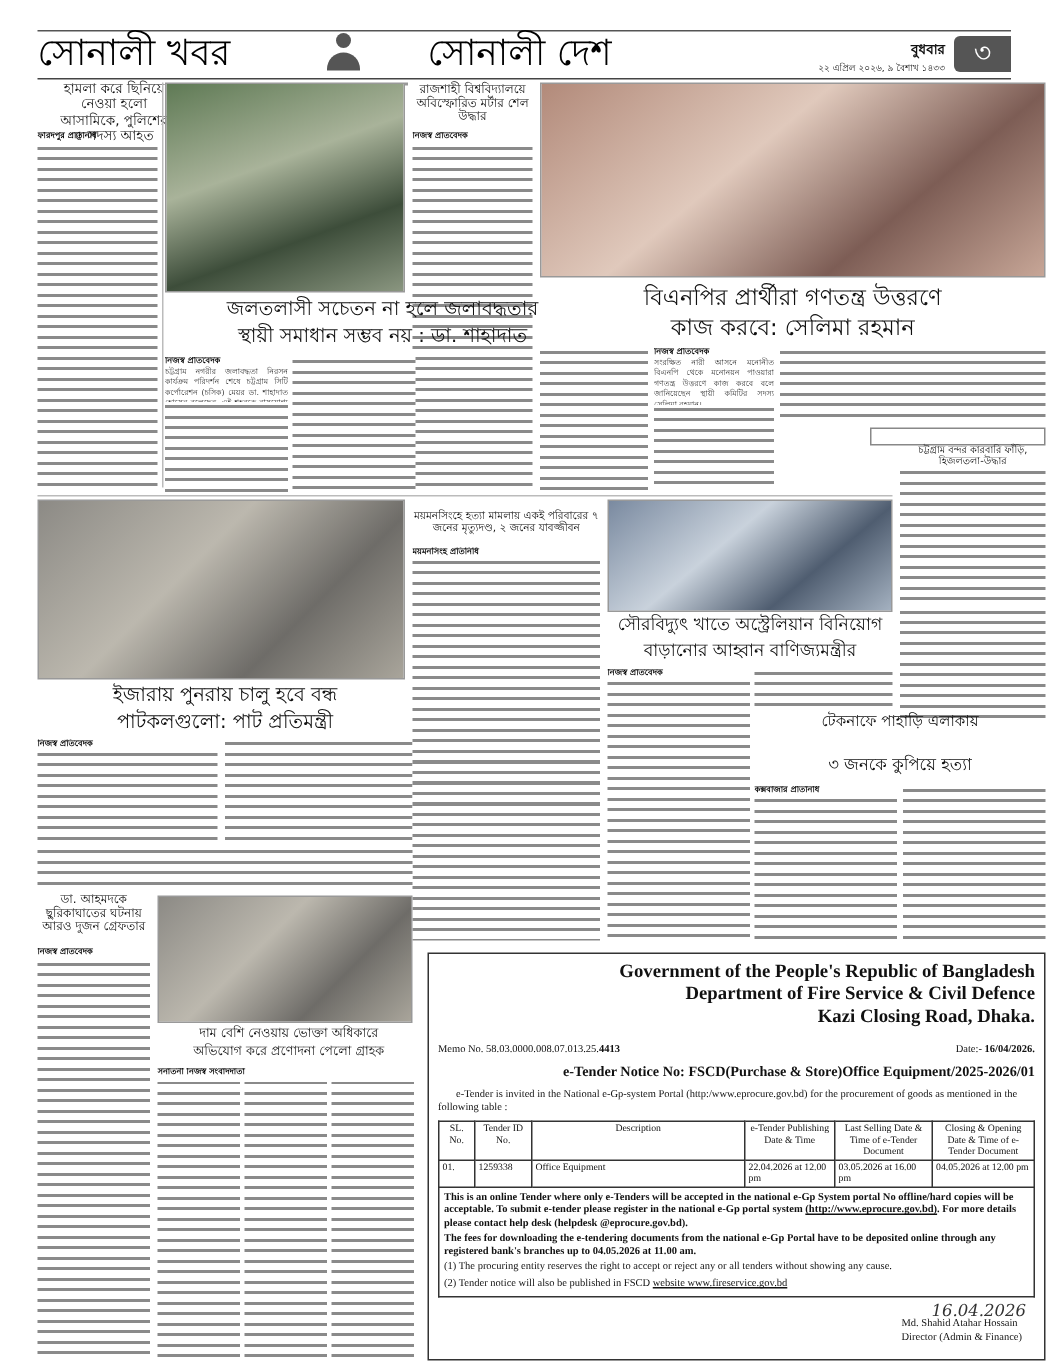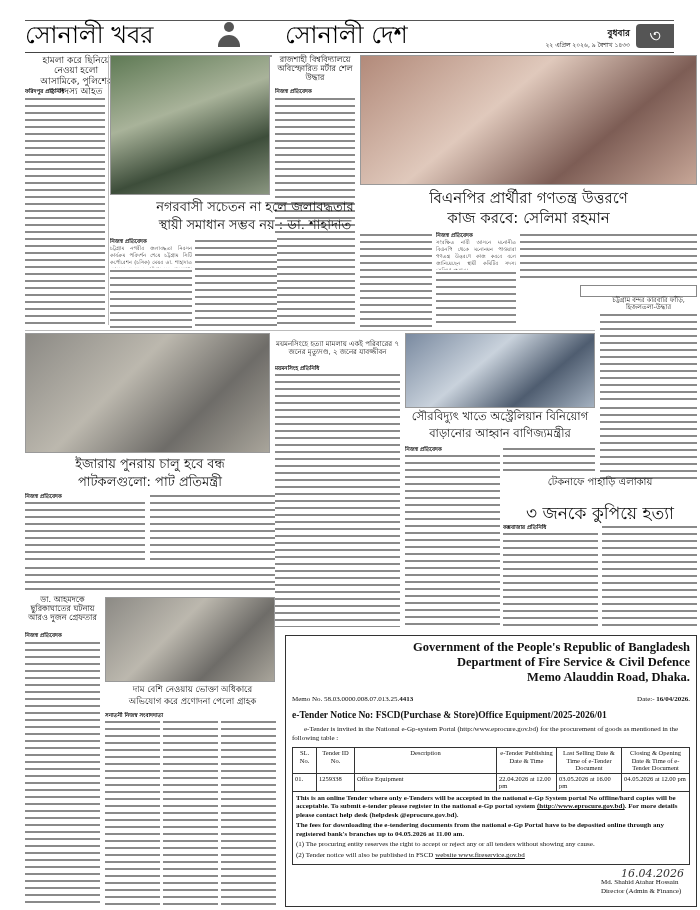--- a/index.html
+++ b/index.html
@@ -20,21 +20,21 @@
 .head{position:absolute;font-family:"DejaVu Sans",sans-serif;text-align:center;line-height:1.15;color:#111}
 .text{position:absolute;overflow:hidden;font-size:5.2px;line-height:7px;color:#333;text-align:justify}
 .text .by{font-weight:bold;display:block;font-size:5.5px;color:#000}
 .textlines{position:absolute;overflow:hidden;background:repeating-linear-gradient(#fff 0 2px,#8a8a8a 2px 4px,#fff 4px 7px)}
 .vrule{position:absolute;width:1px;background:#bbb}
 .hrule{position:absolute;height:1px;background:#bbb}
 .box{position:absolute;border:1px solid #888}
 .notice{position:absolute;left:285px;top:635px;width:412px;height:272px;border:1.5px solid #333;font-family:"Liberation Serif",serif;color:#111;padding:4px 6px}
 .notice .t1,.notice .t2,.notice .t3{text-align:right;font-weight:bold;font-size:12.5px;line-height:15px}
 .notice .memo{display:flex;justify-content:space-between;font-size:7px;margin-top:10px}
-.notice .tn{text-align:left;font-weight:bold;font-size:9.5px;margin-top:7px}
+.notice .tn{text-align:right;font-weight:bold;font-size:9.5px;margin-top:7px}
 .notice .intro{font-size:7px;margin-top:5px;text-indent:12px;line-height:9px}
 .notice table{border-collapse:collapse;width:100%;margin-top:4px;font-size:6.5px;line-height:7.5px}
 .notice td,.notice th{border:1px solid #333;padding:1px 2px;font-weight:normal;vertical-align:top;text-align:left}
 .notice th{text-align:center}
 .notice .para{border:1px solid #333;border-top:none;padding:2px 3px;font-size:7px;line-height:8.6px;font-weight:bold}
 .notice .para p{margin-bottom:2px}
 .notice .para .n{font-weight:normal}
 .notice u{text-decoration:underline}
 .sig{position:absolute;right:12px;bottom:10px;text-align:left;font-size:7px;line-height:9px}
 .sig .scrawl{font-family:"DejaVu Serif",serif;font-style:italic;font-size:11px;color:#333;margin-left:20px}
@@ -63,21 +63,21 @@
 
 <div class="photo green" style="left:110px;top:55px;width:160px;height:140px"></div>
 <div class="photo blue" style="left:270px;top:55px;width:0;height:0"></div>
 
 <div class="head" style="left:275px;top:55px;width:80px;font-size:8px">রাজশাহী বিশ্ববিদ্যালয়ে অবিস্ফোরিত মর্টার শেল উদ্ধার</div>
 <div class="text" style="left:275px;top:88px;width:80px">
     <span class="by">নিজস্ব প্রতিবেদক</span>
   </div>
 <div class="textlines" style="left:275px;top:96px;width:80px;height:230px"></div>
 
-<div class="head" style="left:110px;top:200px;width:290px;font-size:13px">নগরবাসী সচেতন না হলে জলাবদ্ধতার</div>
+<div class="head" style="left:110px;top:200px;width:290px;font-size:13px">জলতলাসী সচেতন না হলে জলাবদ্ধতার</div>
 <div class="head" style="left:110px;top:218px;width:290px;font-size:13px">স্থায়ী সমাধান সম্ভব নয় : ডা. শাহাদাত</div>
 <div class="text" style="left:110px;top:238px;width:82px"><span class="by">নিজস্ব প্রতিবেদক</span><span>চট্টগ্রাম নগরীর জলাবদ্ধতা নিরসন কার্যক্রম পরিদর্শন শেষে চট্টগ্রাম সিটি কর্পোরেশন (চসিক) মেয়র ডা. শাহাদাত হোসেন বলেছেন, এই শহরকে বাসযোগ্য রাখতে হবে।</span></div>
 <div class="textlines" style="left:110px;top:268px;width:82px;height:60px"></div>
 <div class="textlines" style="left:195px;top:238px;width:82px;height:90px"></div>
 
 <div class="photo warm" style="left:360px;top:55px;width:337px;height:130px"></div>
 <div class="head" style="left:360px;top:190px;width:337px;font-size:15px">বিএনপির প্রার্থীরা গণতন্ত্র উত্তরণে</div>
 <div class="head" style="left:360px;top:210px;width:337px;font-size:15px">কাজ করবে: সেলিমা রহমান</div>
 <div class="text" style="left:436px;top:232px;width:80px"><span class="by">নিজস্ব প্রতিবেদক</span><span>সংরক্ষিত নারী আসনে মনোনীত বিএনপি থেকে মনোনয়ন পাওয়ারা গণতন্ত্র উত্তরণে কাজ করবে বলে জানিয়েছেন স্থায়ী কমিটির সদস্য সেলিমা রহমান।</span></div>
 <div class="textlines" style="left:360px;top:232px;width:72px;height:96px"></div>
@@ -108,21 +108,21 @@
 <div class="head" style="left:405px;top:410px;width:190px;font-size:11.5px">সৌরবিদ্যুৎ খাতে অস্ট্রেলিয়ান বিনিয়োগ</div>
 <div class="head" style="left:405px;top:427px;width:190px;font-size:11.5px">বাড়ানোর আহ্বান বাণিজ্যমন্ত্রীর</div>
 <div class="text" style="left:405px;top:446px;width:95px">
     <span class="by">নিজস্ব প্রতিবেদক</span>
   </div>
 <div class="textlines" style="left:405px;top:453px;width:95px;height:172px"></div>
 <div class="textlines" style="left:503px;top:446px;width:92px;height:30px"></div>
 <div class="textlines" style="left:600px;top:405px;width:97px;height:75px"></div>
 
 <div class="head" style="left:503px;top:476px;width:194px;font-size:10px">টেকনাফে পাহাড়ি এলাকায়</div>
-<div class="head" style="left:503px;top:504px;width:194px;font-size:17px">৩ জনকে কুপিয়ে হত্যা</div>
+<div class="head" style="left:503px;top:504px;width:194px;font-size:11px">৩ জনকে কুপিয়ে হত্যা</div>
 <div class="text" style="left:503px;top:524px;width:95px">
     <span class="by">কক্সবাজার প্রতিনিধি</span>
   </div>
 <div class="textlines" style="left:503px;top:531px;width:95px;height:96px"></div>
 <div class="textlines" style="left:602px;top:524px;width:95px;height:103px"></div>
 
 <div class="textlines" style="left:25px;top:565px;width:250px;height:25px"></div>
 <div class="head" style="left:25px;top:595px;width:75px;font-size:8px">ডা. আহমদকে ছুরিকাঘাতের ঘটনায় আরও দুজন গ্রেফতার</div>
 <div class="text" style="left:25px;top:632px;width:75px">
     <span class="by">নিজস্ব প্রতিবেদক</span>
@@ -138,21 +138,21 @@
 <div class="textlines" style="left:163px;top:719px;width:55px;height:188px"></div>
 <div class="textlines" style="left:221px;top:719px;width:55px;height:188px"></div>
 
 <div class="head" style="left:205px;top:632px;width:0;height:0"></div>
 <div class="textlines" style="left:205px;top:632px;width:0;height:0"></div>
 <div class="head" style="left:280px;top:0;width:0;height:0"></div>
 
 <div class="notice">
   <div class="t1">Government of the People's Republic of Bangladesh</div>
   <div class="t2">Department of Fire Service &amp; Civil Defence</div>
-  <div class="t3">Memo Alauddin Road, Dhaka.</div>
+  <div class="t3">Kazi Closing Road, Dhaka.</div>
   <div class="memo">
     <span><span>Memo No. 58.03.0000.008.07.013.25.</span><b>4413</b></span>
     <span><span>Date:-</span> <b>16/04/2026.</b></span>
   </div>
   <div class="tn">e-Tender Notice No: FSCD(Purchase &amp; Store)Office Equipment/2025-2026/01</div>
   <div class="intro">e-Tender is invited in the National e-Gp-system Portal (http:/www.eprocure.gov.bd) for the procurement of goods as mentioned in the following table :</div>
   <table>
     <tbody>
         <tr>
       <th style="width:24px">SL. No.</th>

